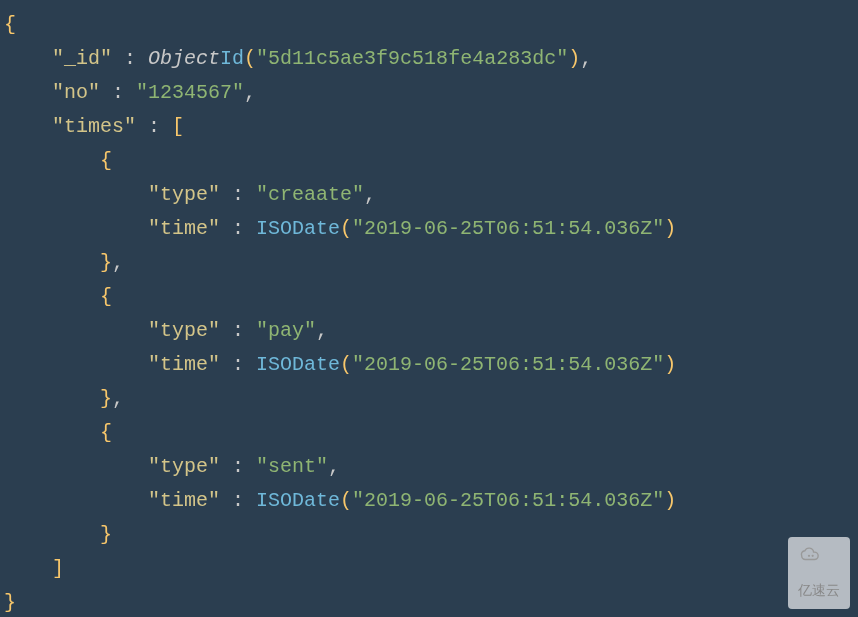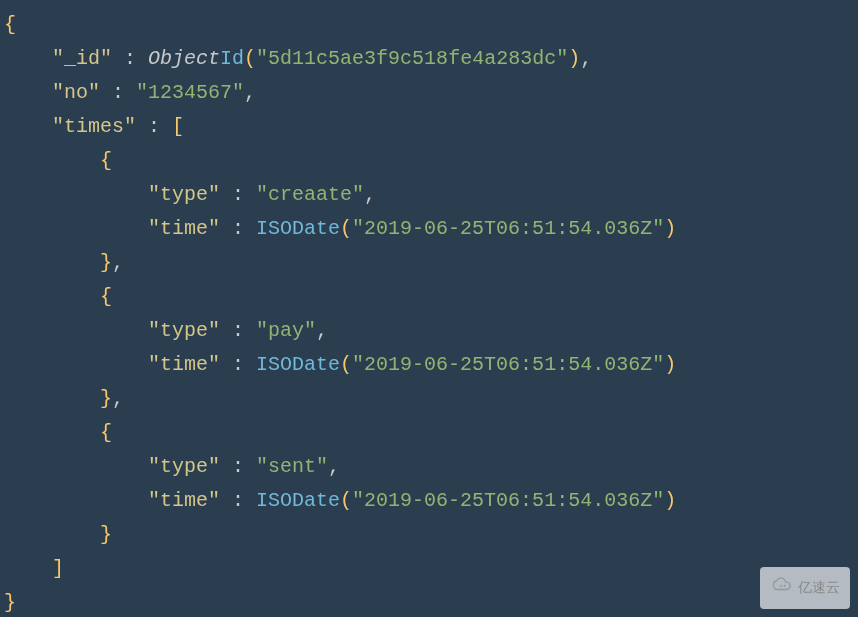--- a/index.html
+++ b/index.html
@@ -31,25 +31,26 @@
     .paren { color: #f8c76b; }
     .str { color: #8fb573; }
     .watermark {
       position: absolute;
       bottom: 8px;
       right: 8px;
       background: rgba(255,255,255,0.65);
       padding: 6px 10px;
       border-radius: 4px;
       display: flex;
-      align-items: center;
+      align-items: flex-start;
       gap: 6px;
       font-family: sans-serif;
       font-size: 14px;
       color: #888;
+      flex-direction: column;
     }
     .watermark svg {
       width: 22px;
       height: 22px;
     }
   </style>
 </head>
 <body>
 
 <div class="code-block"><span class="brace">{</span>

